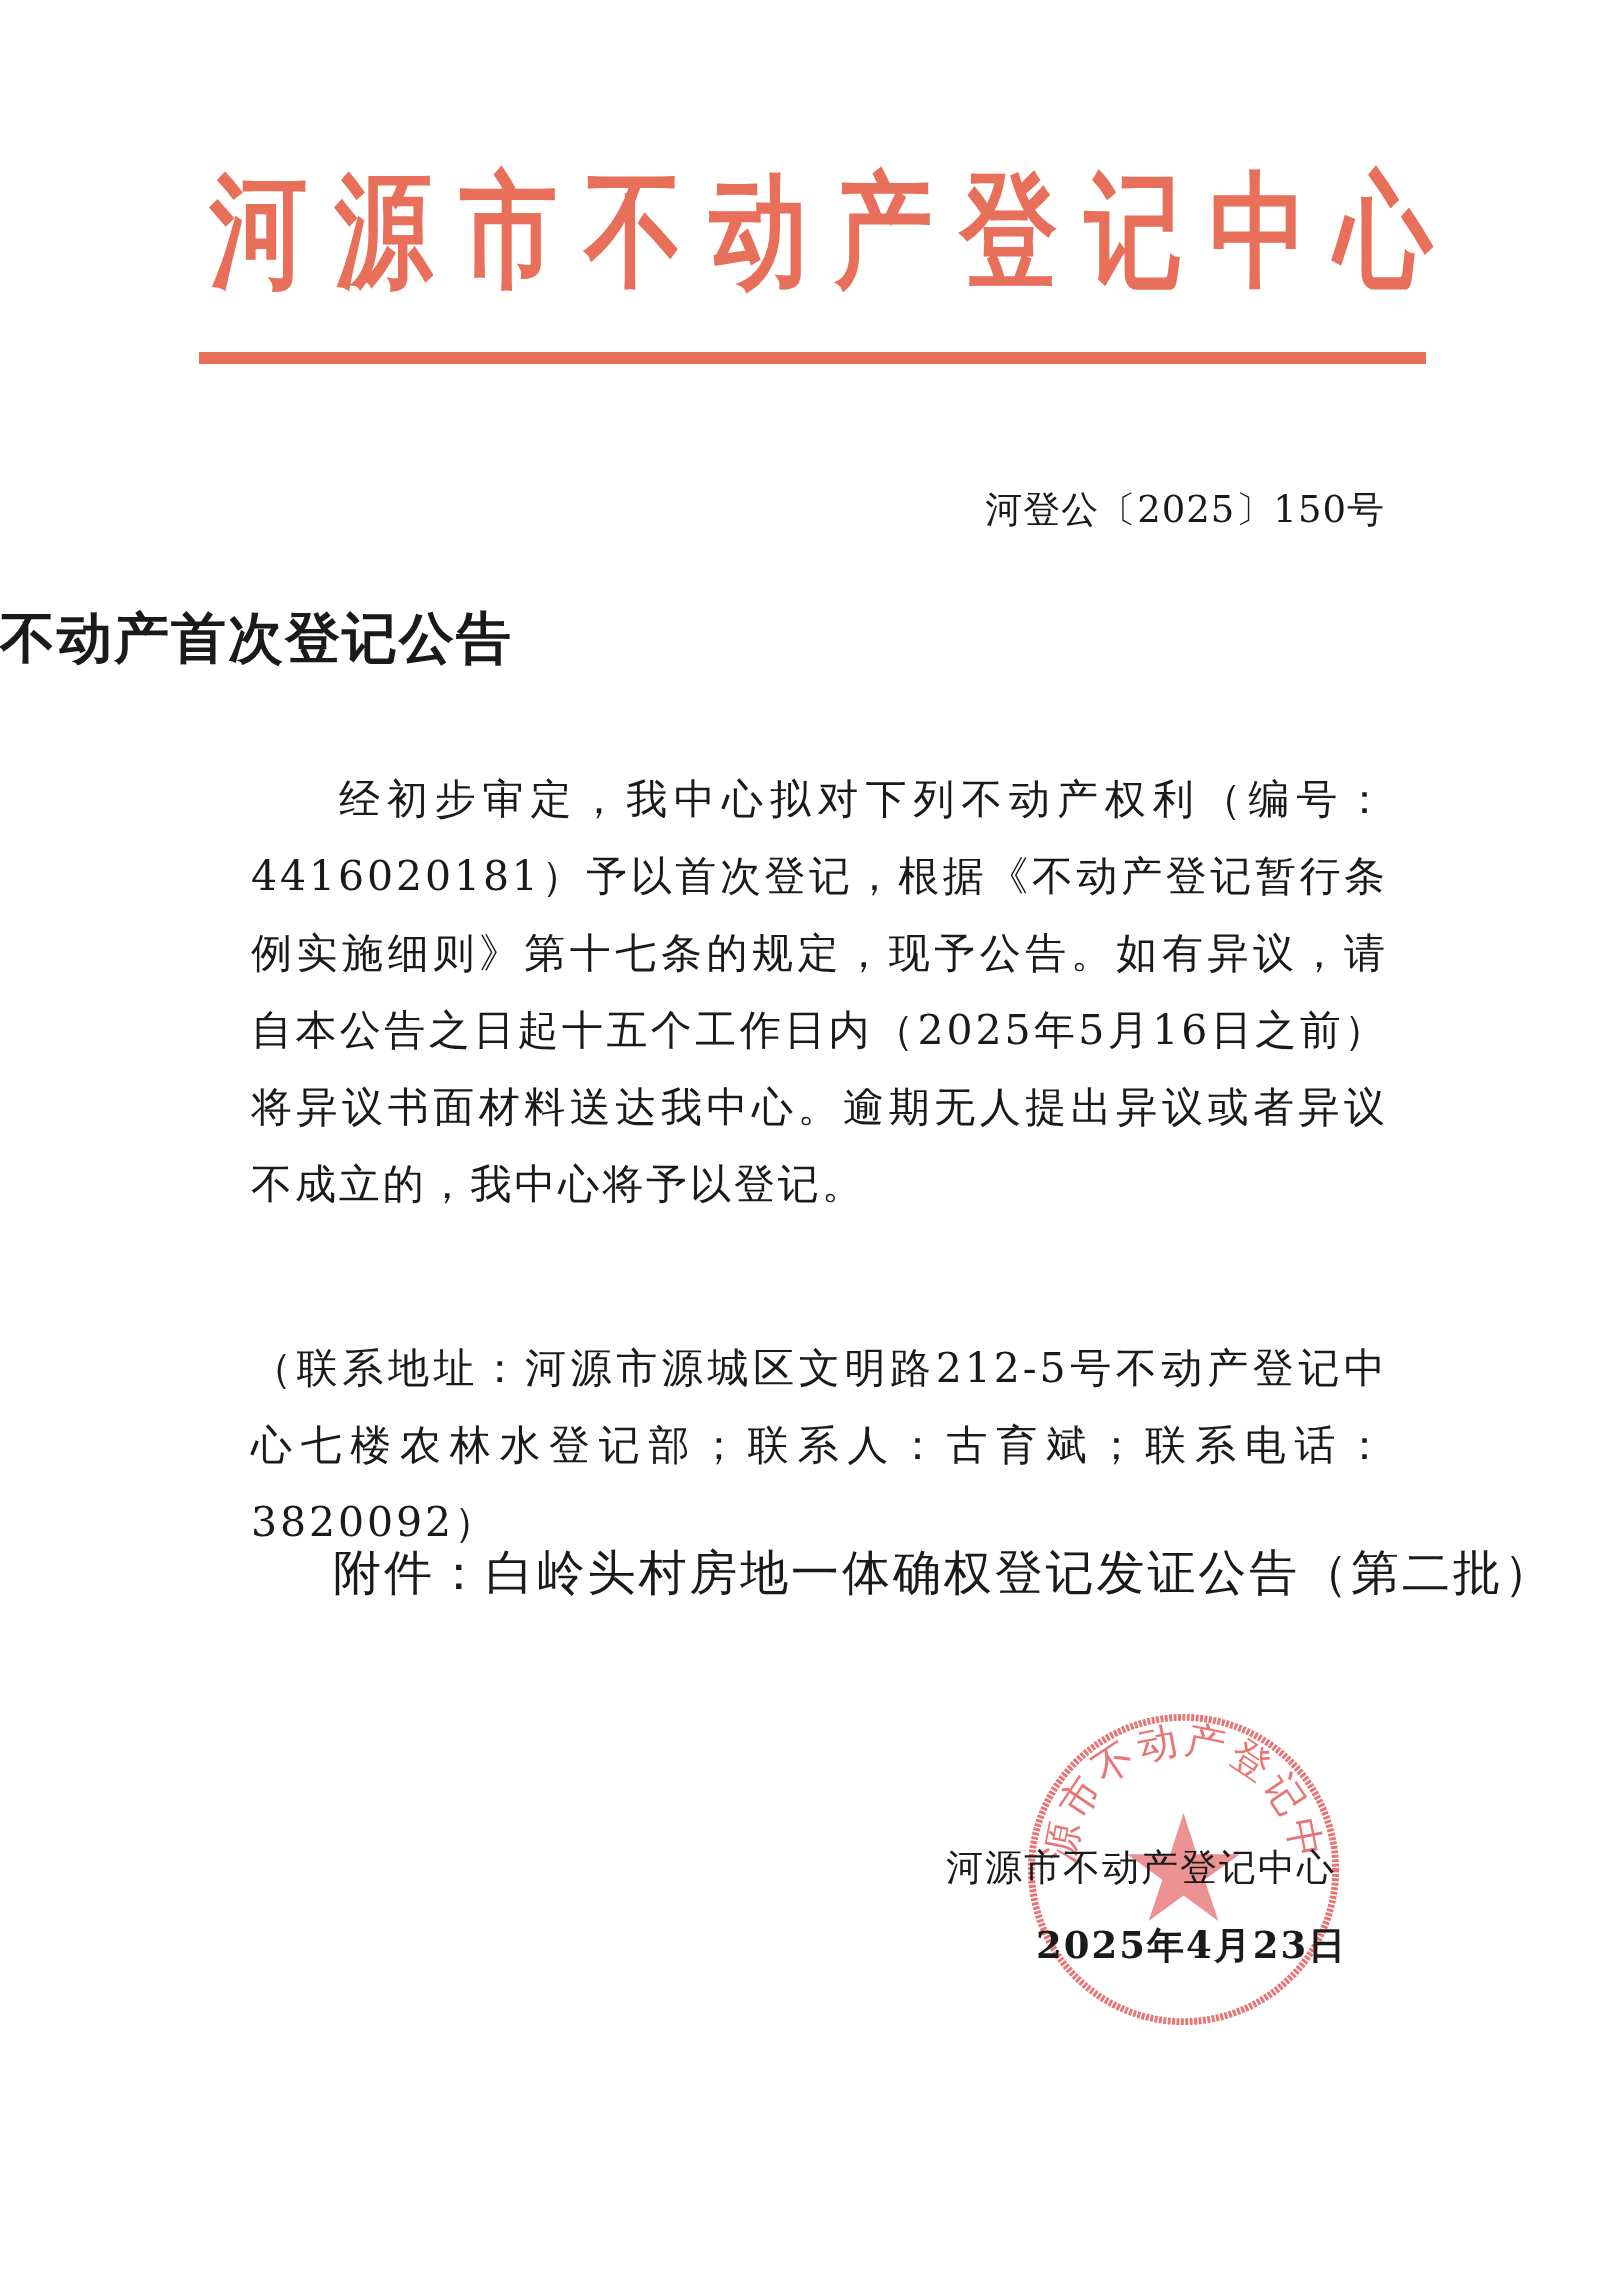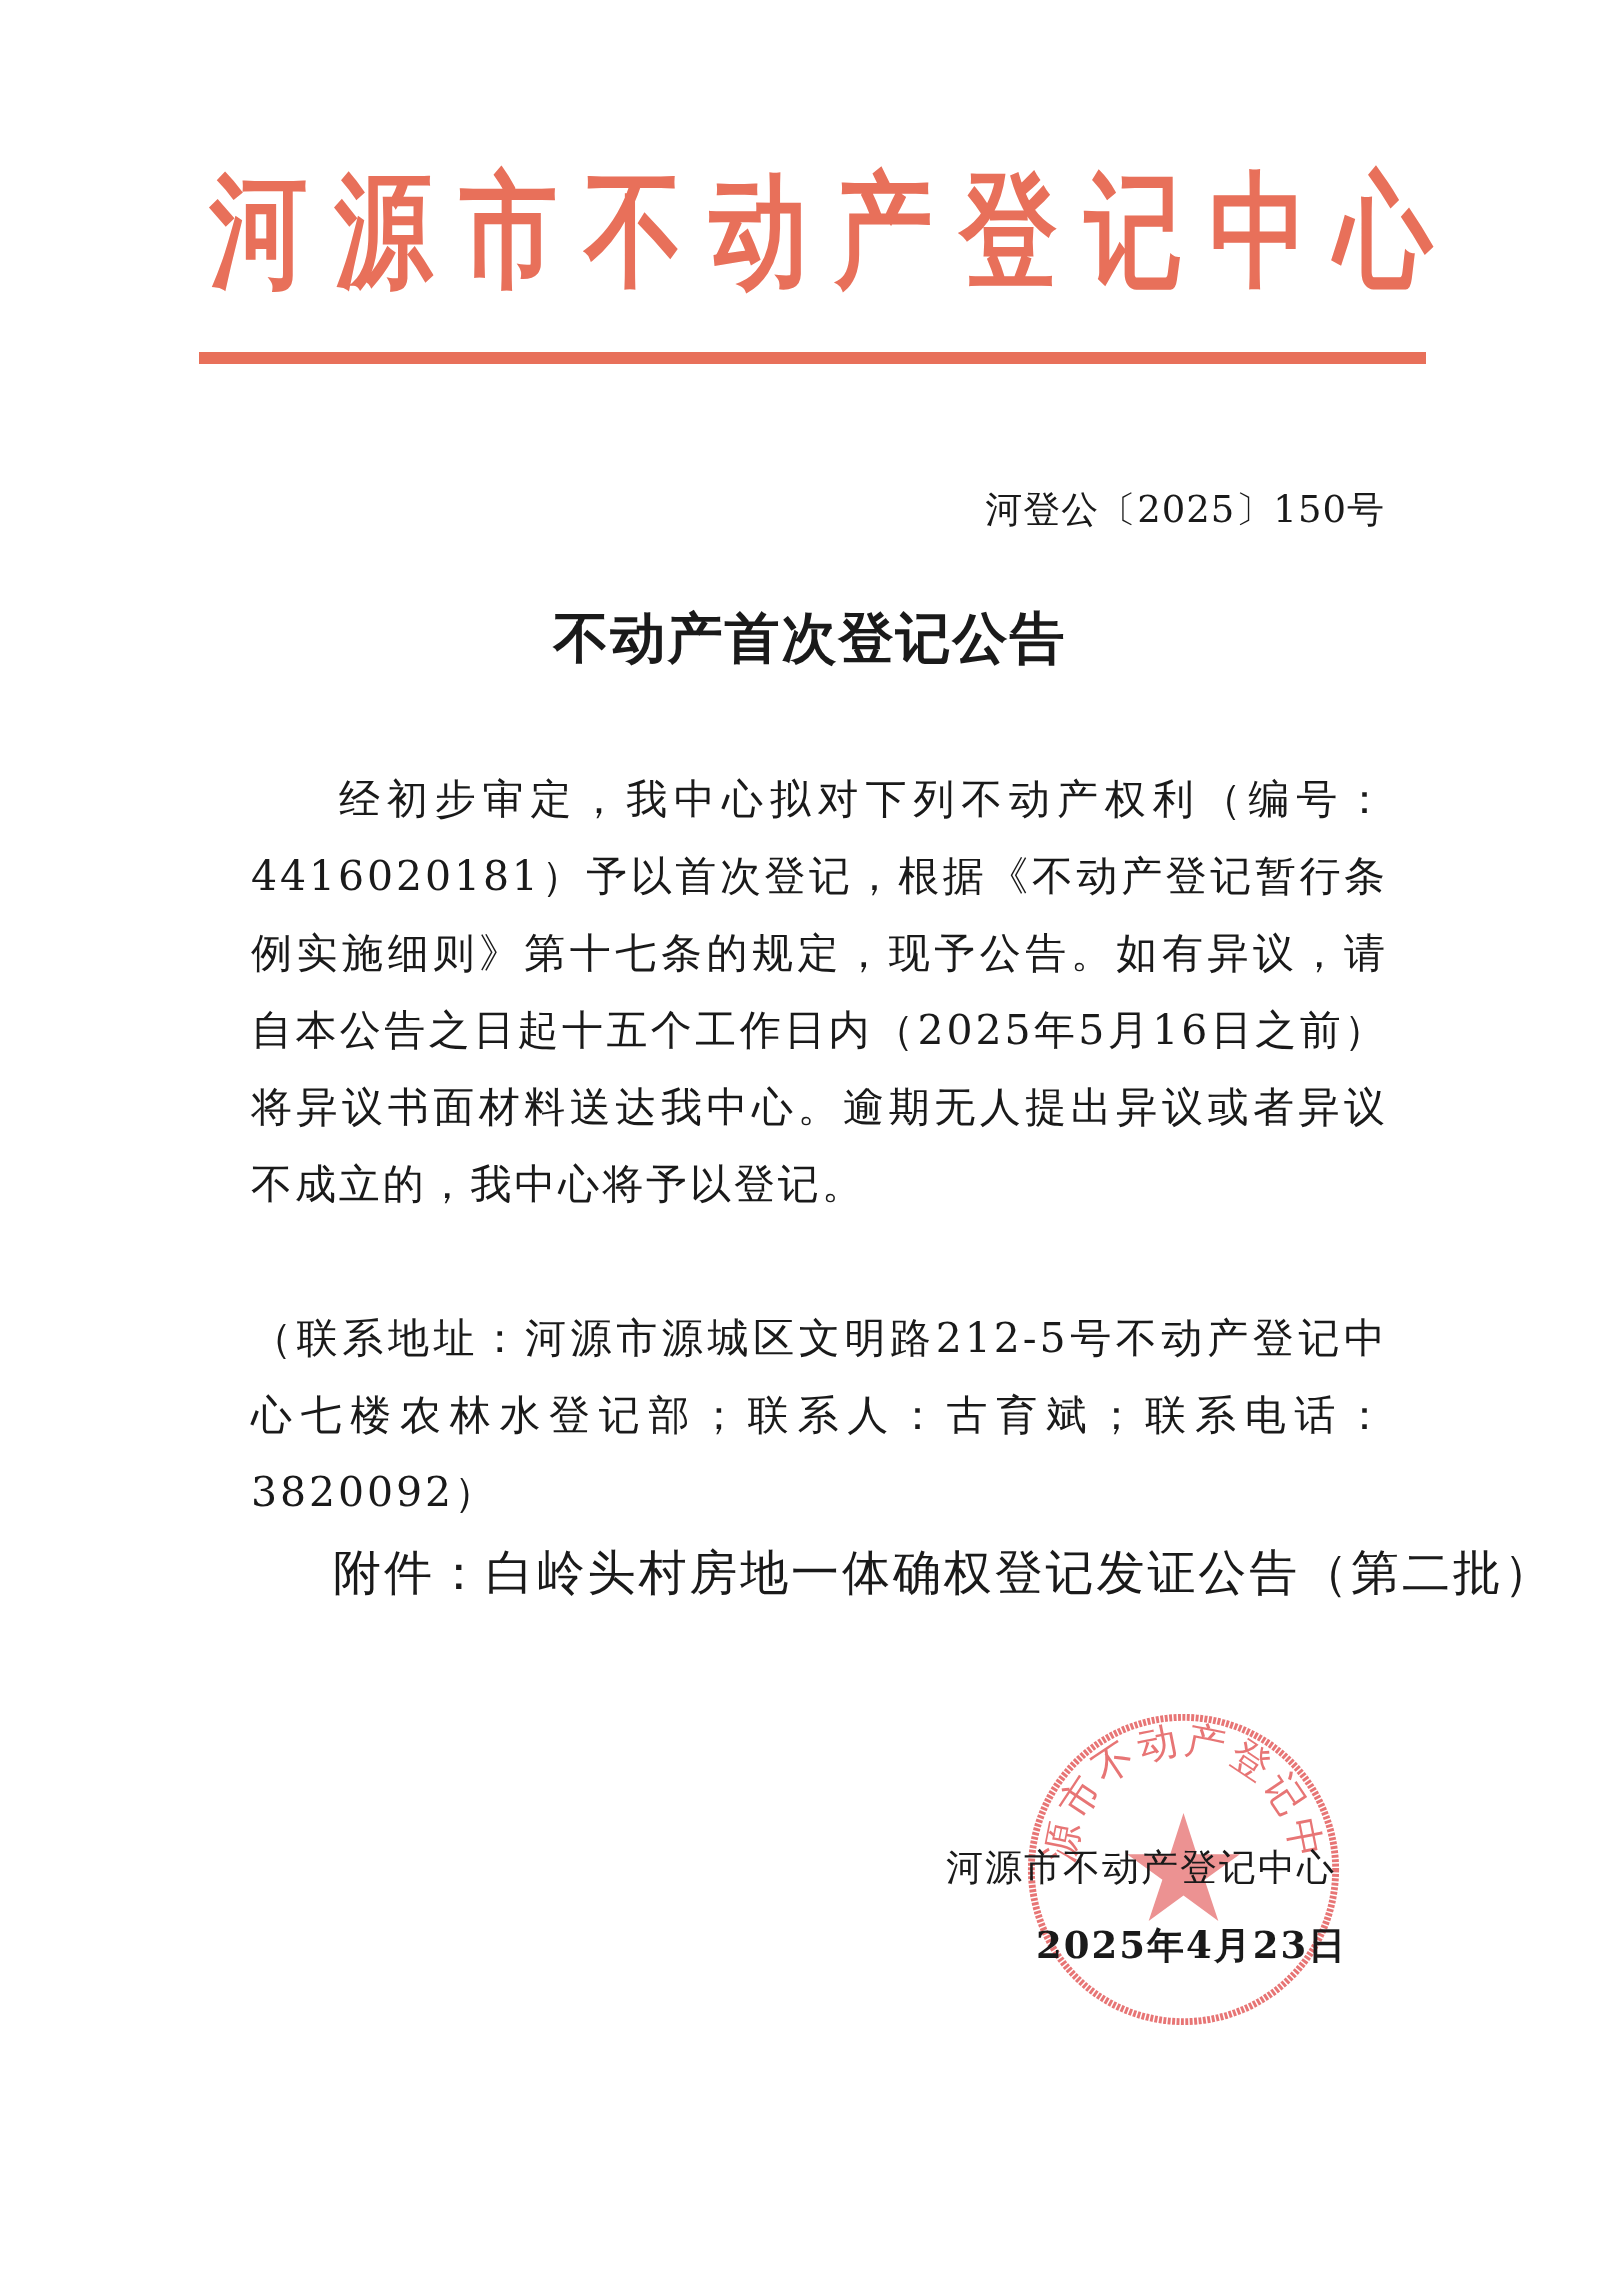--- a/index.html
+++ b/index.html
@@ -53,38 +53,38 @@
       letter-spacing: 1px;
       white-space: nowrap;
       text-align: center;
     }
 
     
     .doc-title {
       left: 0;
       width: 1620px;
       top: 602px;
-      text-align: center;
+      text-align: left;
       font-size: 55px;
       font-weight: bold;
       letter-spacing: 2px;
     }
 
     
     .body-text {
       left: 251px;
       width: 1137px;
       font-size: 41px;
       line-height: 77px;
       text-align: justify;
       text-align-last: left;
       letter-spacing: 2.9px;
     }
     .body-para { top: 761px; text-indent: 88px; }
-    .contact-para { top: 1300px; }
+    .contact-para { top: 1330px; }
     .attachment-line {
       top: 1534px;
       left: 333px;
       font-size: 48px;
       line-height: 77px;
       letter-spacing: 2.9px;
       white-space: nowrap;
     }
 
     

